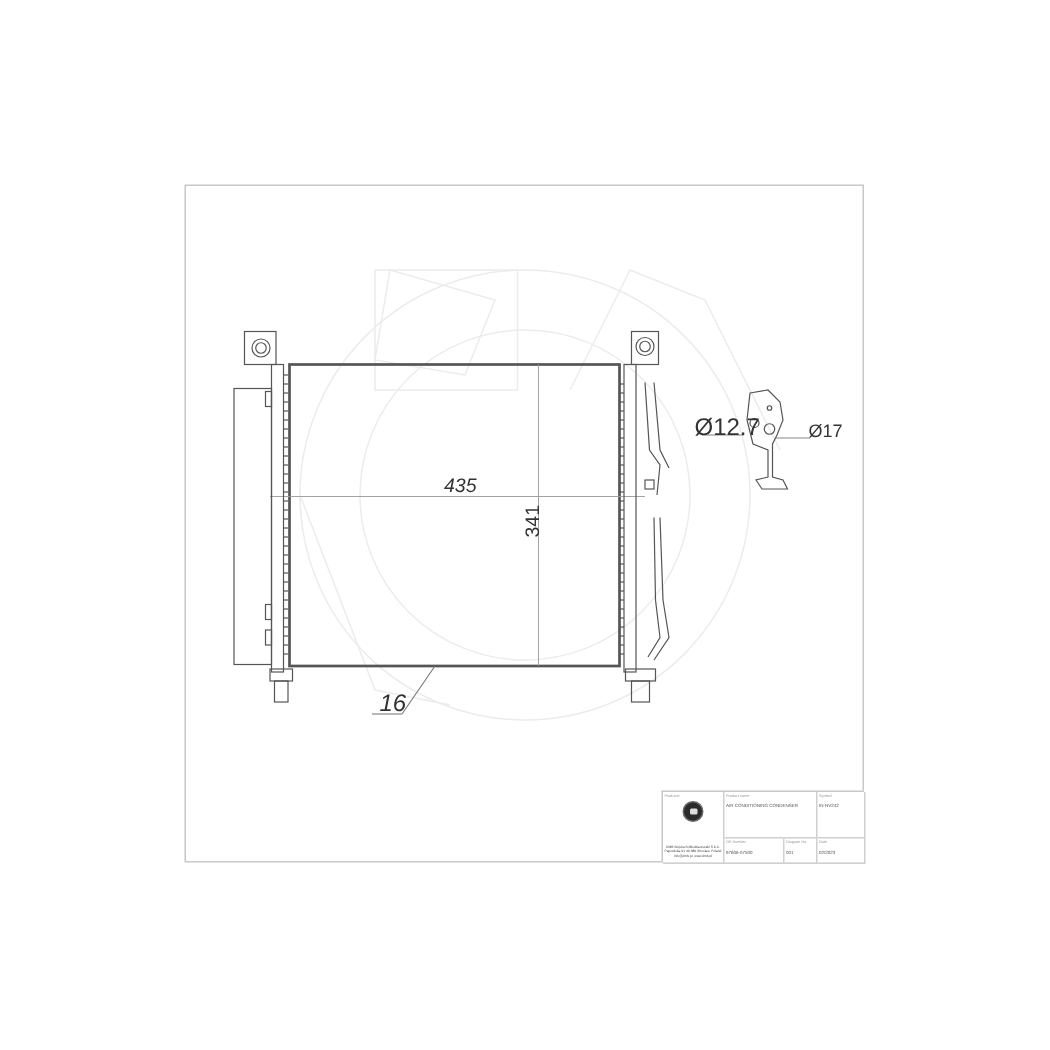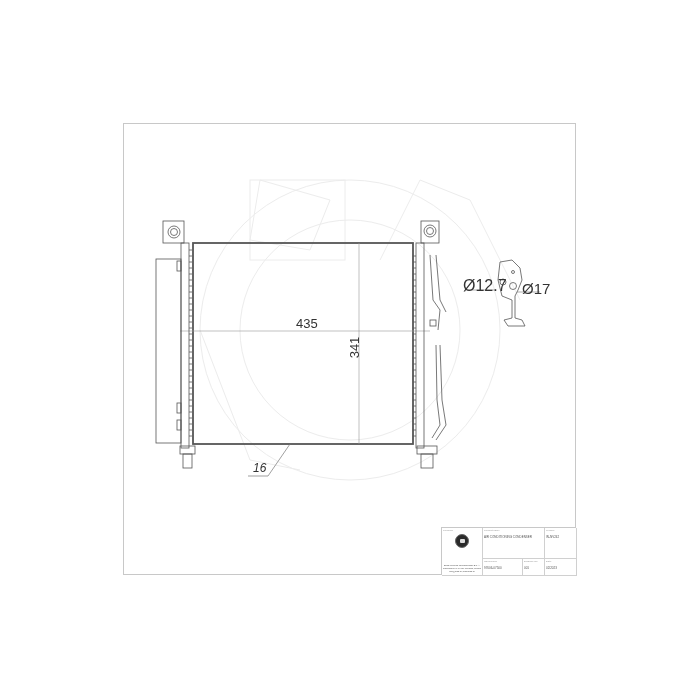--- a/index.html
+++ b/index.html
@@ -1,24 +1,24 @@
 <!DOCTYPE html>
 <html><head>
 <meta charset="utf-8">
 <style>
   html, body { margin: 0; padding: 0; background: #ffffff; }
   body { width: 700px; height: 700px; position: relative; overflow: hidden; font-family: "Liberation Sans", sans-serif; }
   .frame { position: absolute; left: 123px; top: 123px; width: 453px; height: 452px; border: 1px solid #c8c8c8; box-sizing: border-box; }
   svg.drawing { position: absolute; left: 0; top: 0; }
   .dim { position: absolute; font-family: "Liberation Sans", sans-serif; color: #333; font-size: 13px; }
-  .dim-435 { left: 296px; top: 316px; }
+  .dim-435 { left: 296px; top: 316px; font-style: italic; }
   .dim-341 { left: 344px; top: 340px; transform: rotate(-90deg); transform-origin: center; }
-  .dim-16 { left: 253px; top: 461px; font-style: italic; font-size: 12px; }
+  .dim-16 { left: 253px; top: 461px; font-style: italic; font-size: 16px; }
   .dim-d127 { left: 463px; top: 277px; font-size: 16px; }
-  .dim-d17 { left: 522px; top: 280px; font-size: 15px; }
+  .dim-d17 { left: 539px; top: 280px; font-size: 12px; }
   .title-block { position: absolute; left: 441px; top: 527px; width: 135px; height: 48px; border-top: 1px solid #c8c8c8; border-left: 1px solid #c8c8c8; box-sizing: border-box; background: #fff; display: grid; grid-template-columns: 41px 40px 22px 32px; grid-template-rows: 15px 16px 17px; font-size: 3px; color: #888; }
   .tb-cell { border-right: 1px solid #d0d0d0; border-bottom: 1px solid #d0d0d0; position: relative; overflow: hidden; }
   .tb-lbl { position: absolute; left: 1px; top: 1px; font-size: 2.5px; color: #999; }
   .tb-val { position: absolute; left: 1px; top: 7px; font-size: 3px; color: #555; white-space: nowrap; }
   .tb-producer { grid-column: 1; grid-row: 1 / 4; }
   .tb-logo { position: absolute; left: 13px; top: 6px; width: 14px; height: 14px; border-radius: 50%; background: #2a2a2a; border: 1px solid #666; box-sizing: border-box; }
   .tb-logo::after { content: ""; position: absolute; left: 4px; top: 4px; width: 5px; height: 4px; background: #ddd; border-radius: 1px; }
   .tb-addr { position: absolute; left: 1px; right: 1px; top: 36px; font-size: 2.2px; text-align: center; color: #444; line-height: 3px; }
   .tb-name { grid-column: 2 / 4; grid-row: 1 / 3; }
   .tb-symbol { grid-column: 4; grid-row: 1 / 3; }

